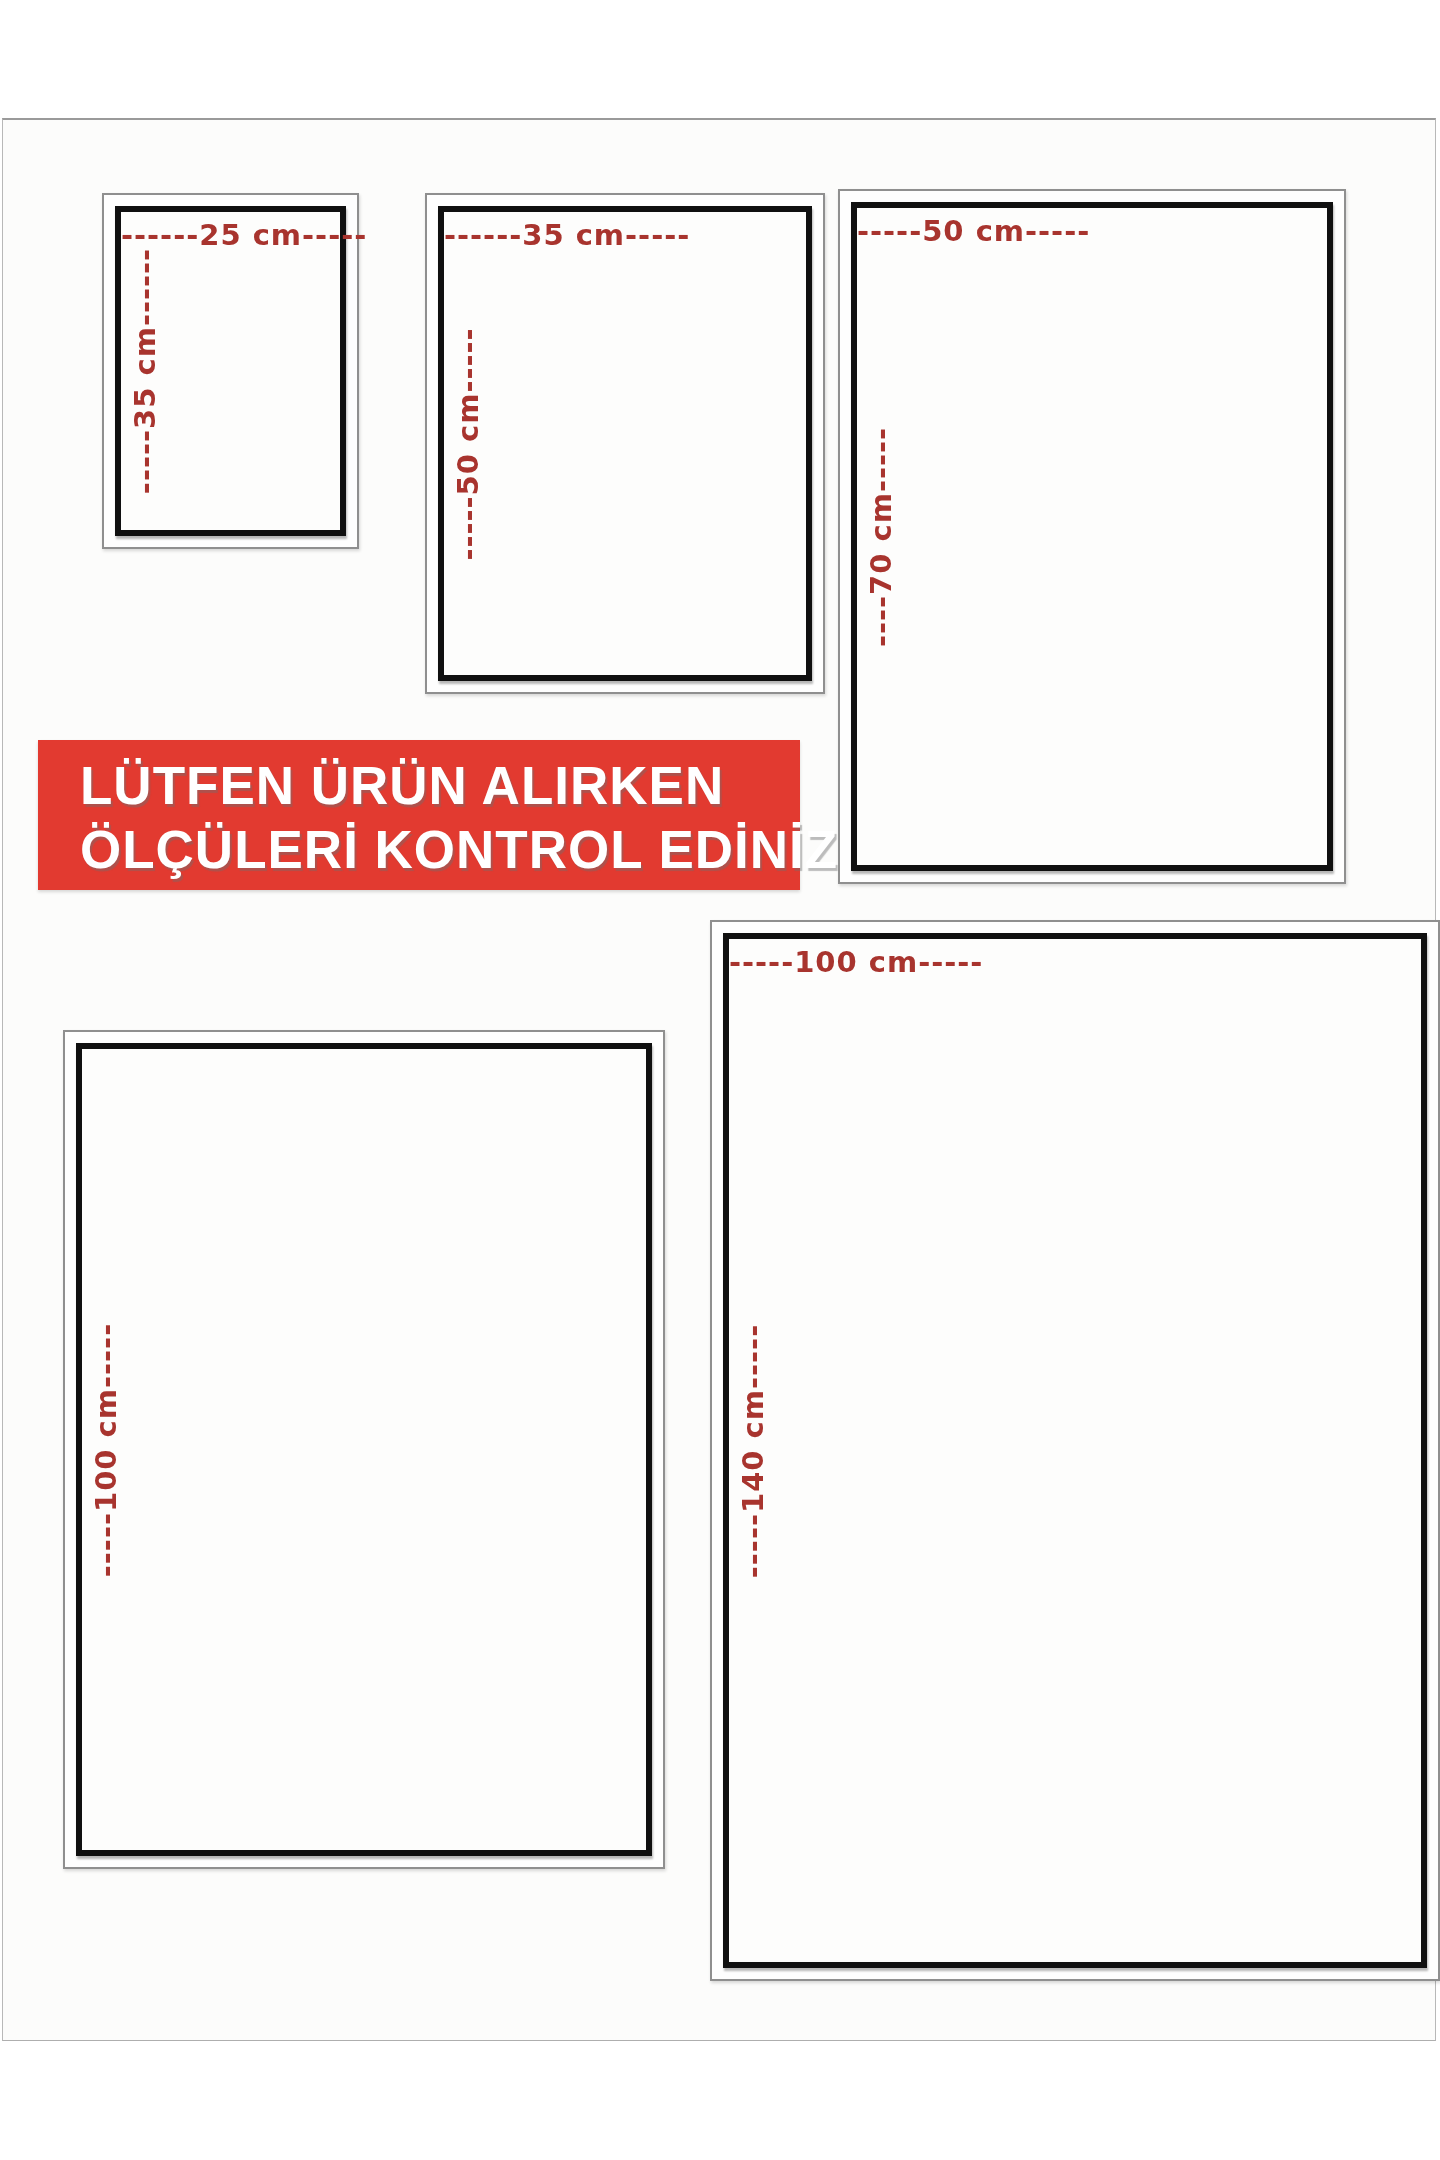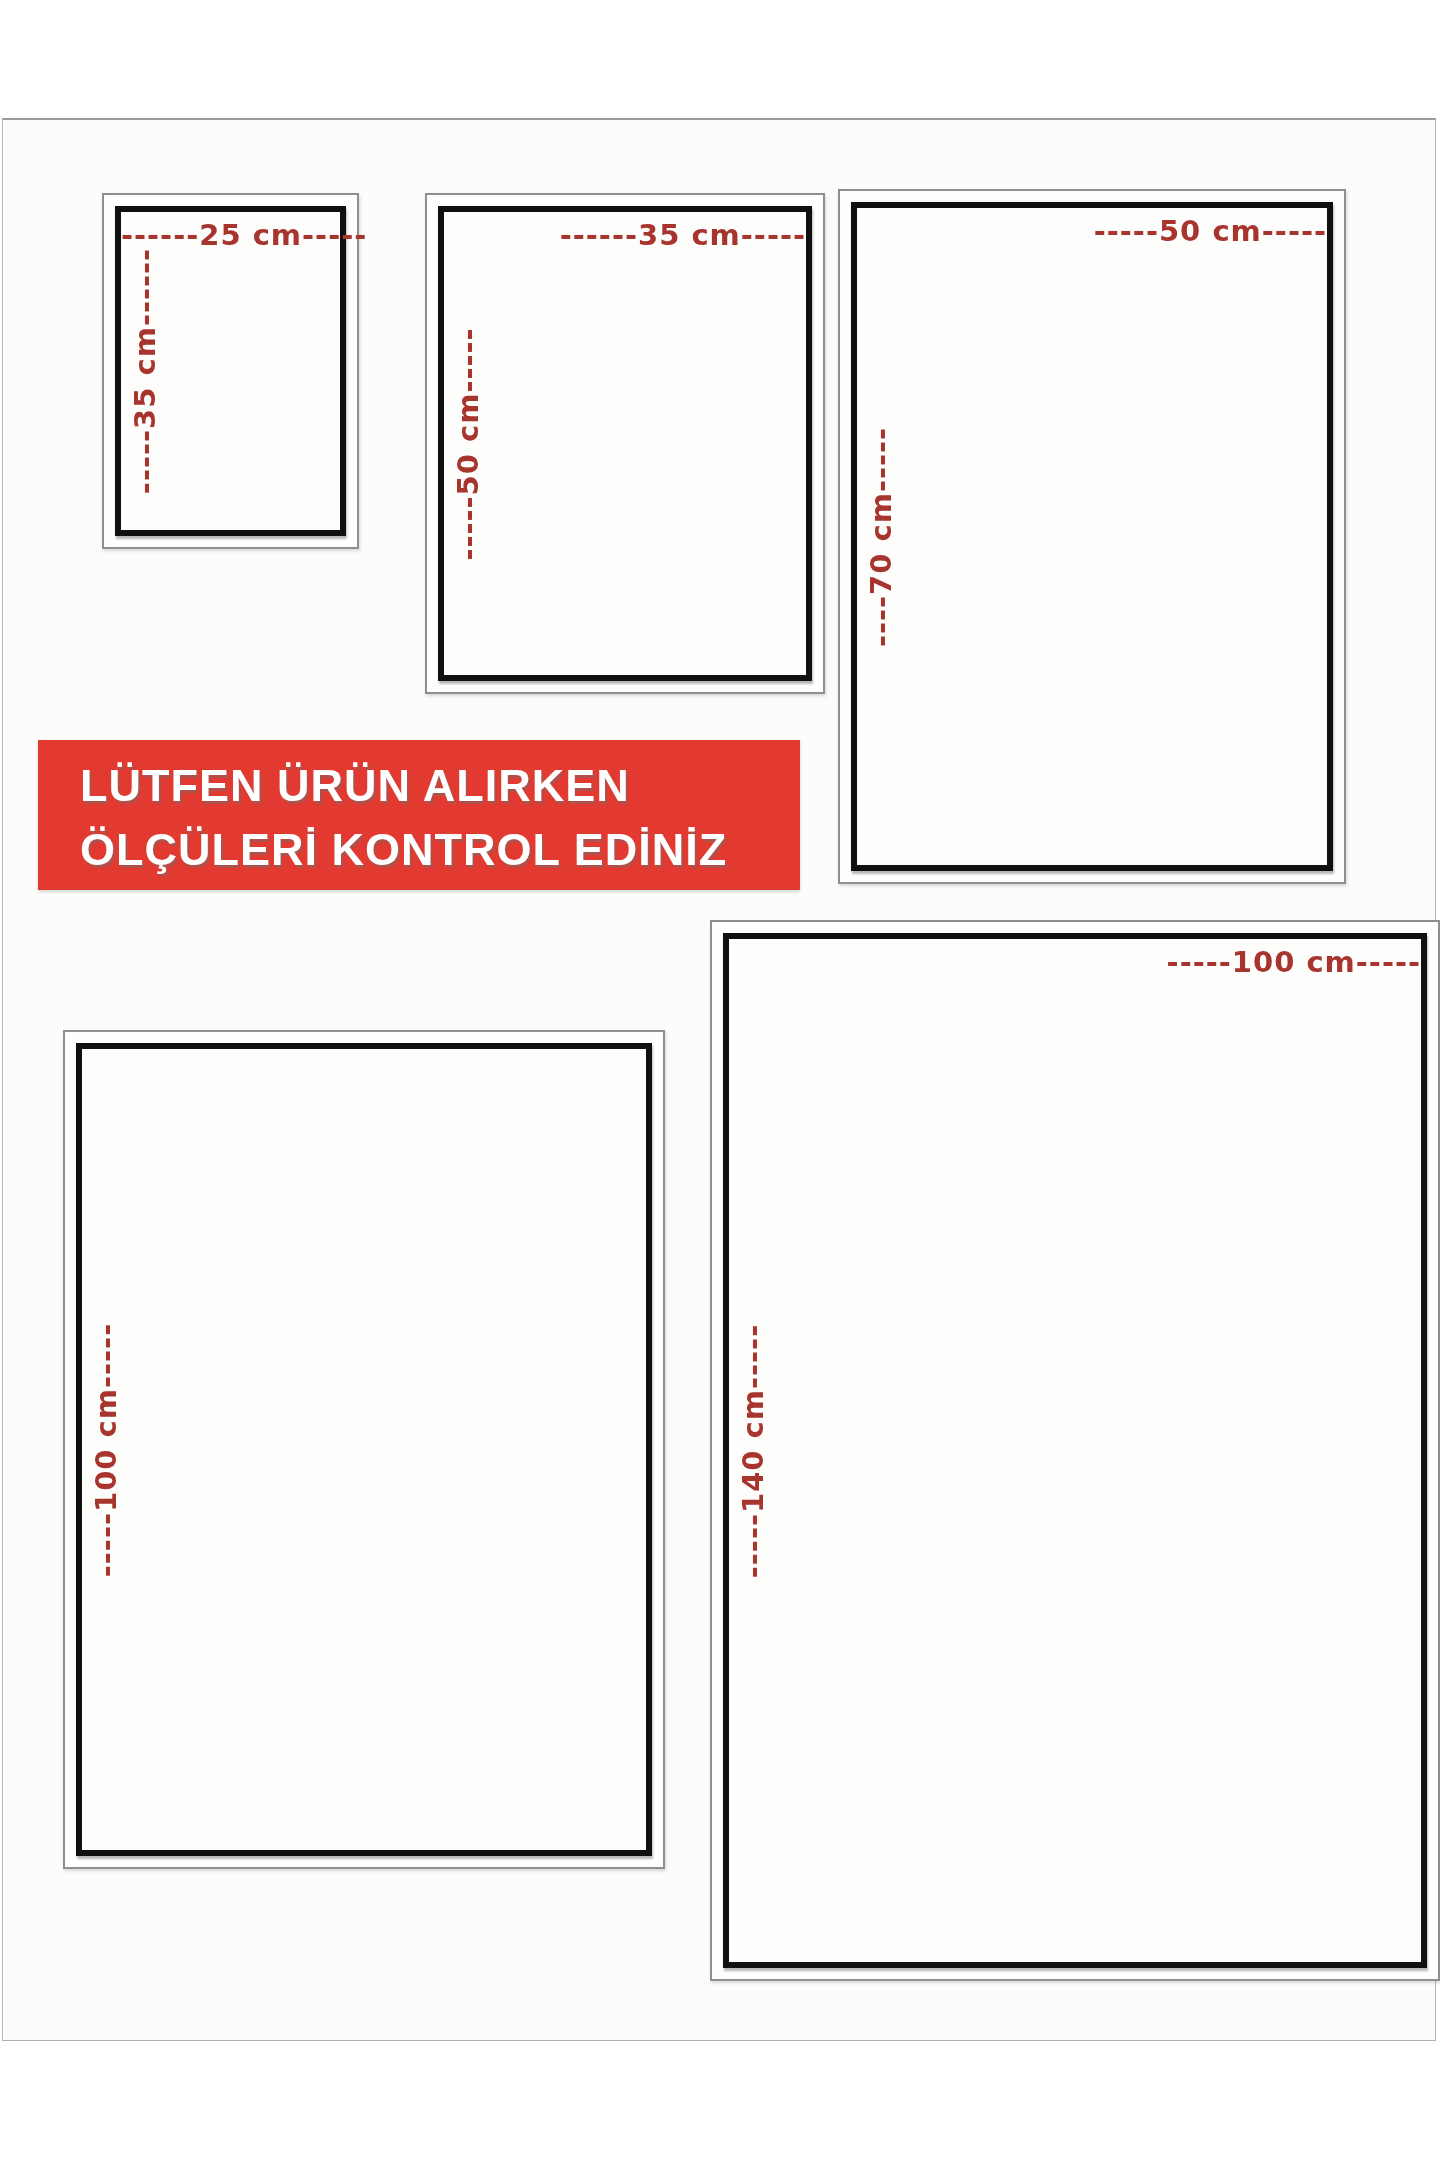--- a/index.html
+++ b/index.html
@@ -45,21 +45,21 @@
     color: #a8342e;
     font-weight: bold;
     font-size: 29px;
     letter-spacing: 1px;
     white-space: nowrap;
     font-family: "DejaVu Sans", sans-serif;
   }
   .top-label {
     position: absolute;
     top: 6px; left: 0; right: 0;
-    text-align: right;
+    text-align: left;
   }
   .side-label {
     position: absolute;
     left: 24px; top: 50%;
     transform: translate(-50%, -50%) rotate(-90deg);
   }
 
   
   .banner {
     position: absolute;
@@ -68,21 +68,21 @@
     background: #e23a30;
     box-shadow: 0 2px 3px rgba(0,0,0,0.15);
   }
   .banner-text {
     padding: 14px 0 0 42px;
   }
   .banner-line {
     color: #ffffff;
     font-family: "Liberation Sans", sans-serif;
     font-weight: bold;
-    font-size: 45px;
+    font-size: 53px;
     line-height: 64px;
     letter-spacing: 1px;
     white-space: nowrap;
     text-shadow: 2px 3px 1px rgba(110,110,110,0.45);
   }
 </style>
 </head>
 <body>
 
 <div id="stage">

